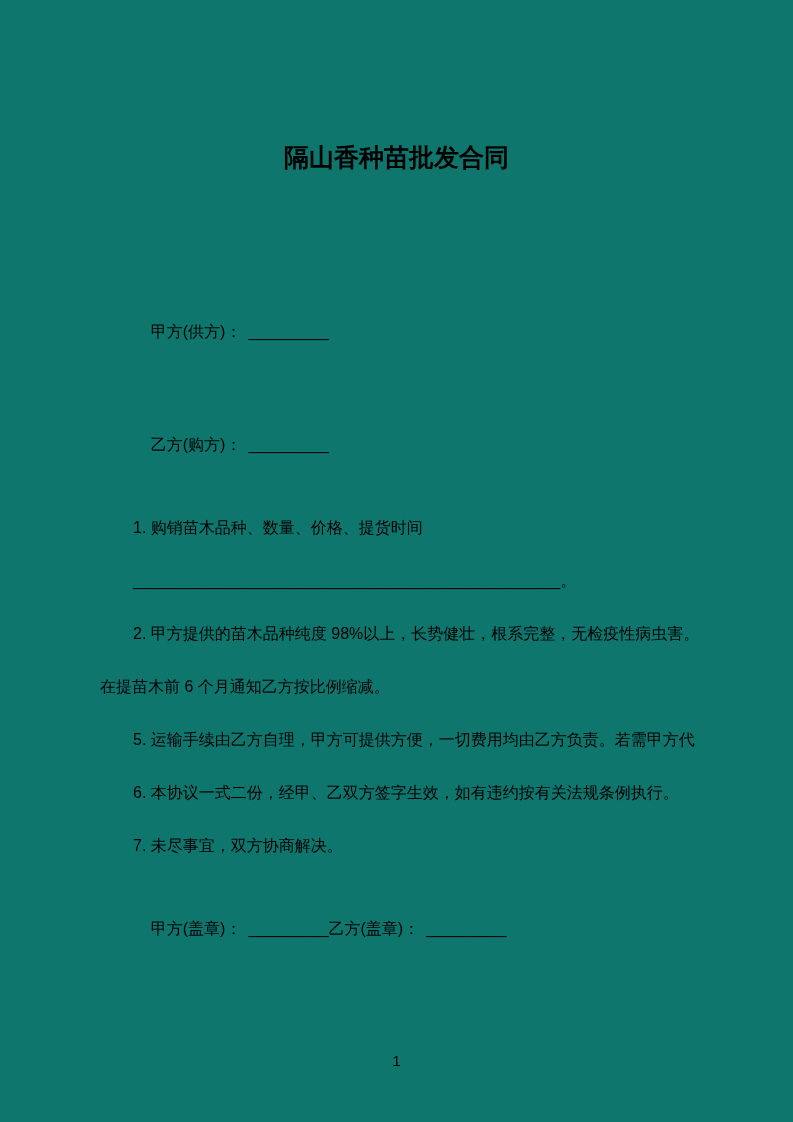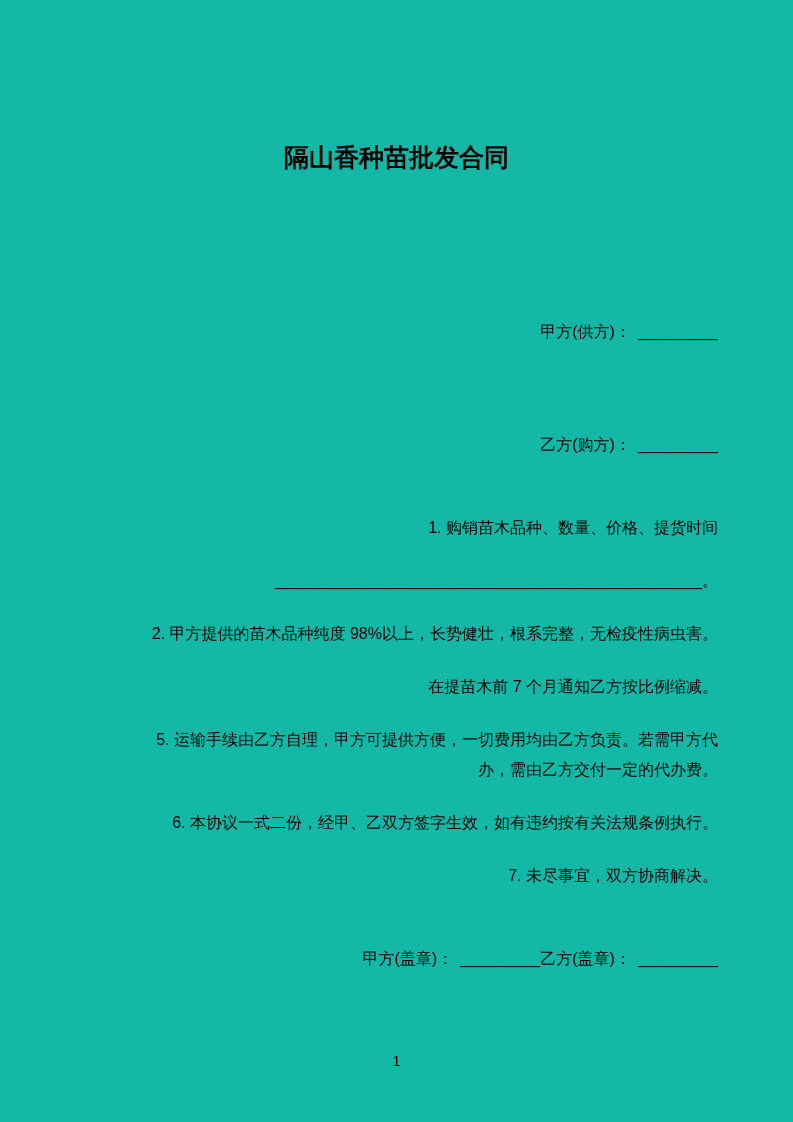--- a/index.html
+++ b/index.html
@@ -2,21 +2,21 @@
 <html><head>
 <meta charset="utf-8">
 <style>
   * { margin: 0; padding: 0; box-sizing: border-box; }
   html, body { background: #ffffff; }
   body { font-family: "Liberation Sans", sans-serif; color: #000000; }
   .page {
     position: relative;
     width: 793px;
     height: 1122px;
-    background: #14b8a6;
+    background: #0f766e;
     overflow: hidden;
     padding: 140px 75px 0 100px;
   }
   .doc-title {
     margin-left: -100px;
     margin-right: -75px;
     text-align: center;
     font-size: 25px;
     font-weight: bold;
     line-height: 34px;
@@ -24,21 +24,20 @@
     letter-spacing: 0px;
   }
   .para {
     font-size: 16px;
     line-height: 30px;
     margin-bottom: 23px;
   }
   .line {
     white-space: pre-wrap;
     line-height: 30px;
-    text-align: right;
   }
   .indent { padding-left: 33px; }
   .blank { margin-left: 7px; }
   .page-number {
     position: absolute;
     top: 1050px;
     left: 0;
     width: 100%;
     text-align: center;
     font-size: 15px;
@@ -70,26 +69,25 @@
   </div>
 
   <div class="para">
     <div class="line indent">2. 甲方提供的苗木品种纯度 98%以上，长势健壮，根系完整，无检疫性病虫害。</div>
   </div>
 
   <div class="para">
   </div>
 
   <div class="para">
-    <div class="line">在提苗木前 7 个月通知乙方按比例缩减。</div>
+    <div class="line">在提苗木前 6 个月通知乙方按比例缩减。</div>
   </div>
 
   <div class="para">
     <div class="line indent">5. 运输手续由乙方自理，甲方可提供方便，一切费用均由乙方负责。若需甲方代</div>
-    <div class="line">办，需由乙方交付一定的代办费。</div>
   </div>
 
   <div class="para">
     <div class="line indent">6. 本协议一式二份，经甲、乙双方签字生效，如有违约按有关法规条例执行。</div>
   </div>
 
   <div class="para">
     <div class="line indent">7. 未尽事宜，双方协商解决。</div>
   </div>
 

